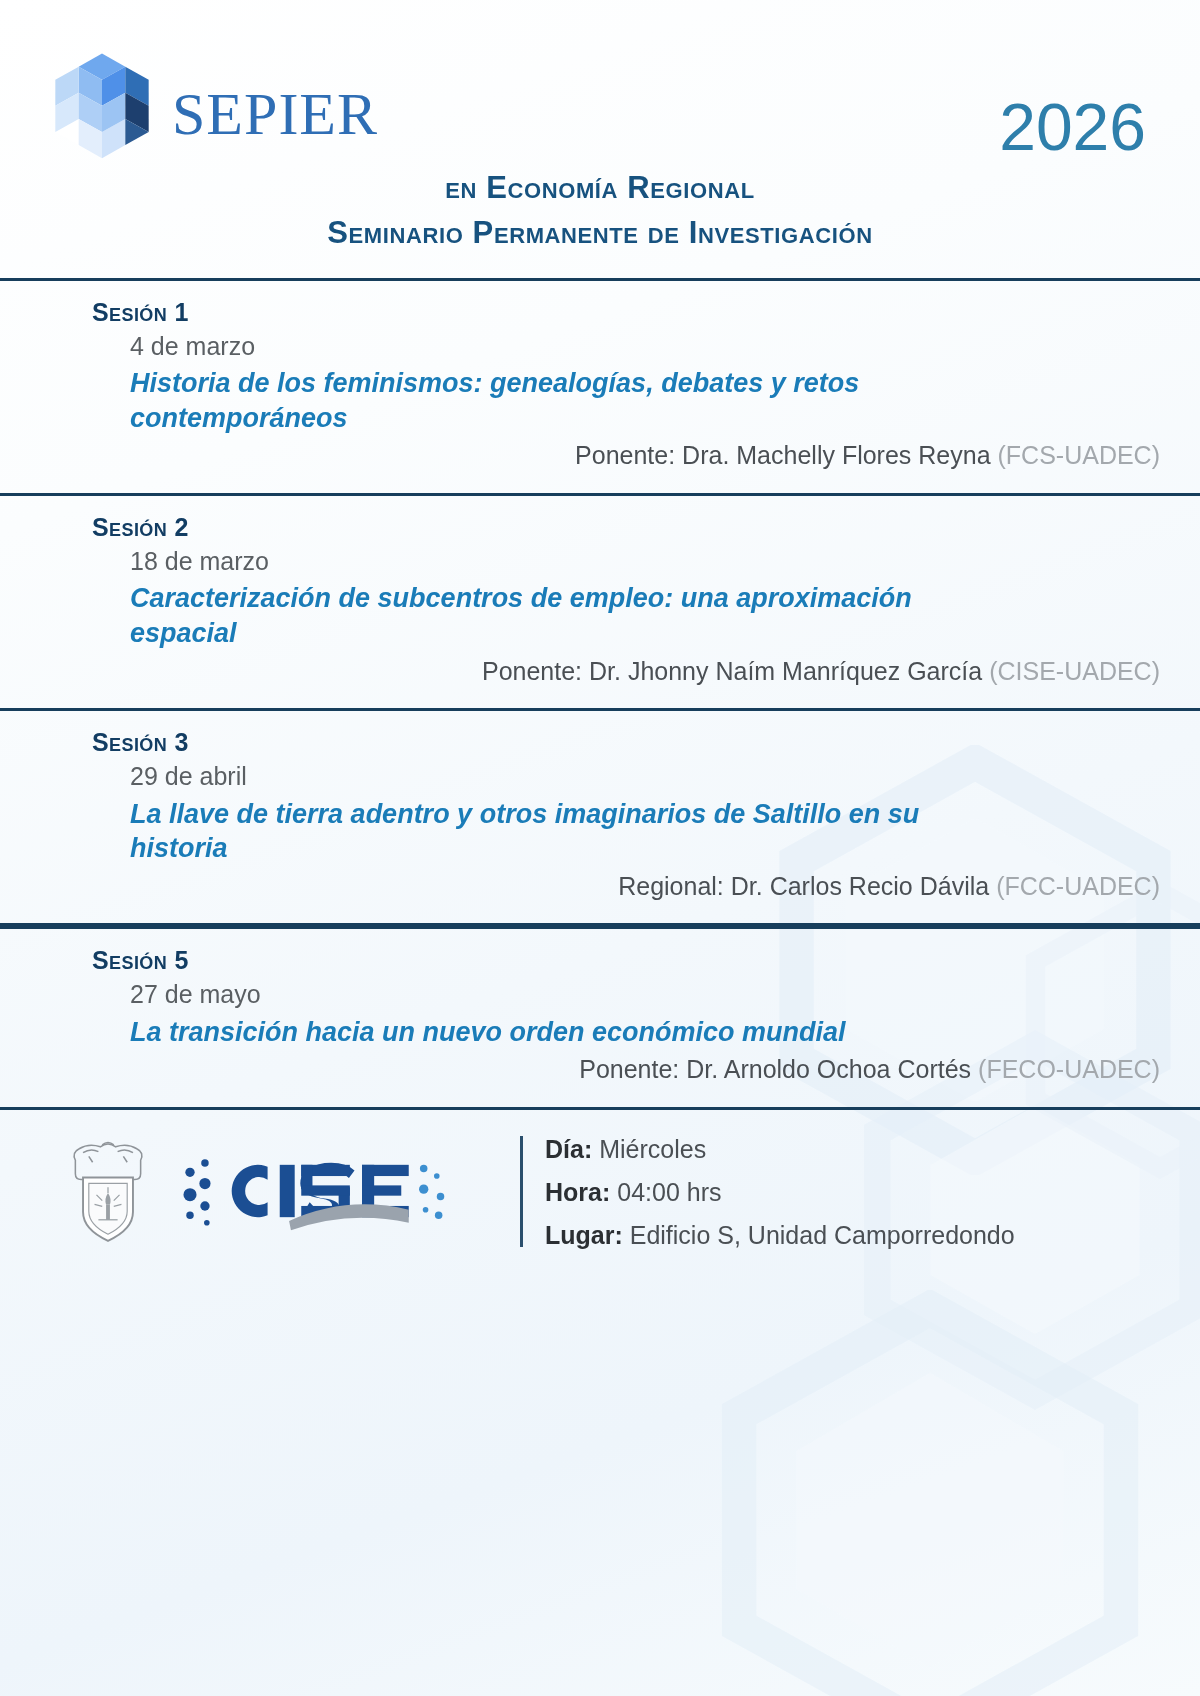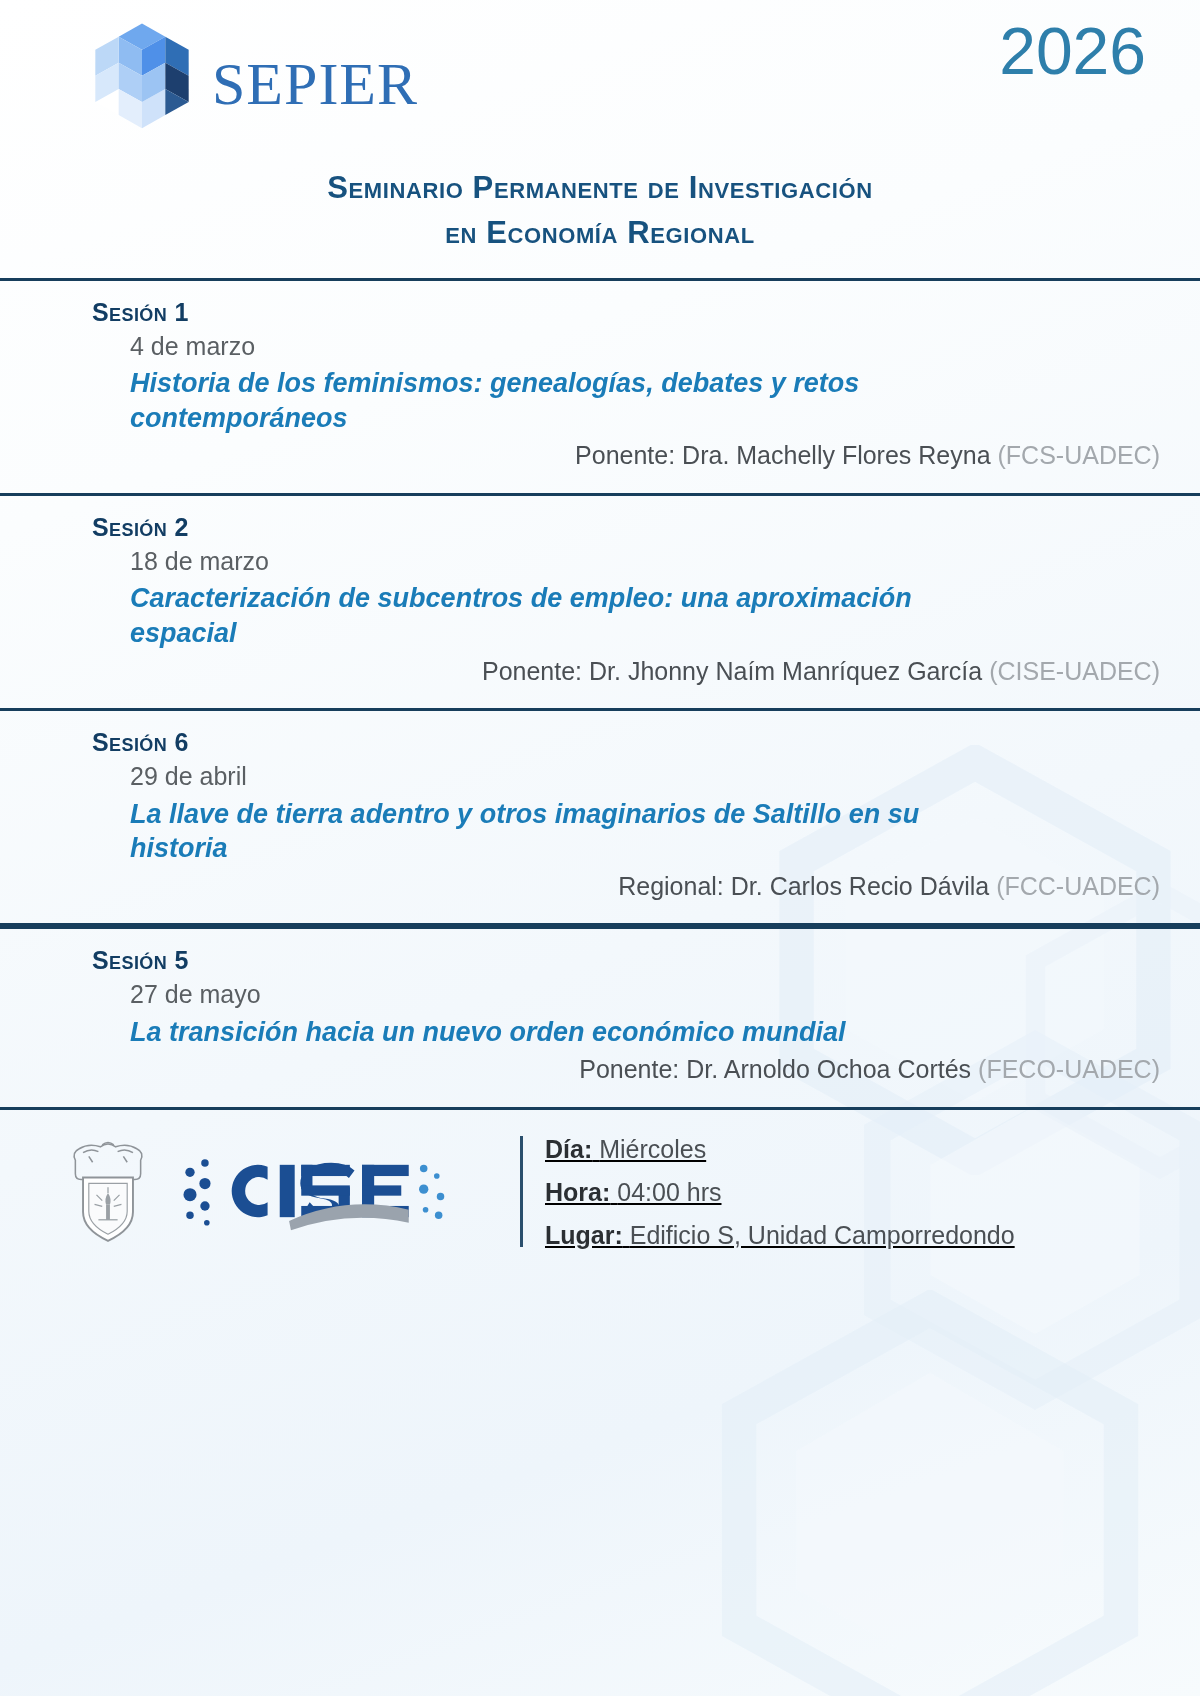--- a/index.html
+++ b/index.html
@@ -34,23 +34,22 @@
     position: absolute;
     opacity: 0.55;
   }
 
   
   .header {
     position: relative;
     z-index: 2;
     height: 160px;
     display: flex;
-    align-items: flex-start;
+    align-items: flex-end;
     padding: 18px 42px 0 46px;
-    margin-left: 40px;
   }
   .brand {
     display: flex;
     align-items: center;
     gap: 14px;
   }
   .logo-mark { width: 112px; height: 112px; flex: 0 0 auto; }
   .wordmark {
     font-family: "Liberation Serif", serif;
     font-size: 86px;
@@ -165,21 +164,20 @@
   .footer-divider {
     width: 3px;
     align-self: stretch;
     background: #2a4f6d;
     margin: 10px 22px 10px 10px;
     flex: 0 0 auto;
   }
   .footer-info {
     flex: 1 1 auto;
     padding-top: 2px;
-    text-decoration: underline;
   }
   .info-row {
     font-size: 25px;
     color: #4a4f54;
     line-height: 1.72;
     white-space: nowrap;
   }
   .info-row .k {
     font-weight: 700;
     color: #2b2f33;
@@ -229,22 +227,22 @@
         <polygon points="85,20 110,34 110,62 85,48" fill="#2f6eb5"></polygon>
         <polygon points="85,48 110,62 110,90 85,76" fill="#1d3f6e"></polygon>
         <polygon points="85,76 110,90 85,104" fill="#2b5a92"></polygon>
       </svg>
       <div class="wordmark">SEPIER</div>
     </div>
     <div class="year">2026</div>
   </div>
 
   <div class="title-block">
+    <div class="title-line">en Economía Regional</div>
     <div class="title-line">Seminario Permanente de Investigación</div>
-    <div class="title-line">en Economía Regional</div>
   </div>
 
   <div class="sessions">
 
     <div class="rule"></div>
     <div class="session">
       <div class="session-label">Sesión 1</div>
       <div class="session-date">4 de marzo</div>
       <div class="session-title">Historia de los feminismos: genealogías, debates y retos contemporáneos</div>
       <div class="session-speaker"><span>Ponente: Dra. Machelly Flores Reyna</span> <span class="inst">(FCS-UADEC)</span></div>
@@ -253,21 +251,21 @@
     <div class="rule"></div>
     <div class="session">
       <div class="session-label">Sesión 2</div>
       <div class="session-date">18 de marzo</div>
       <div class="session-title">Caracterización de subcentros de empleo: una aproximación espacial</div>
       <div class="session-speaker"><span>Ponente: Dr. Jhonny Naím Manríquez García</span> <span class="inst">(CISE-UADEC)</span></div>
     </div>
 
     <div class="rule"></div>
     <div class="session">
-      <div class="session-label">Sesión 6</div>
+      <div class="session-label">Sesión 3</div>
       <div class="session-date">29 de abril</div>
       <div class="session-title">La llave de tierra adentro y otros imaginarios de Saltillo en su historia</div>
       <div class="session-speaker"><span>Regional: Dr. Carlos Recio Dávila</span> <span class="inst">(FCC-UADEC)</span></div>
     </div>
 
     <div class="rule"></div>
 
     <div class="rule"></div>
     <div class="session">
       <div class="session-label">Sesión 5</div>

